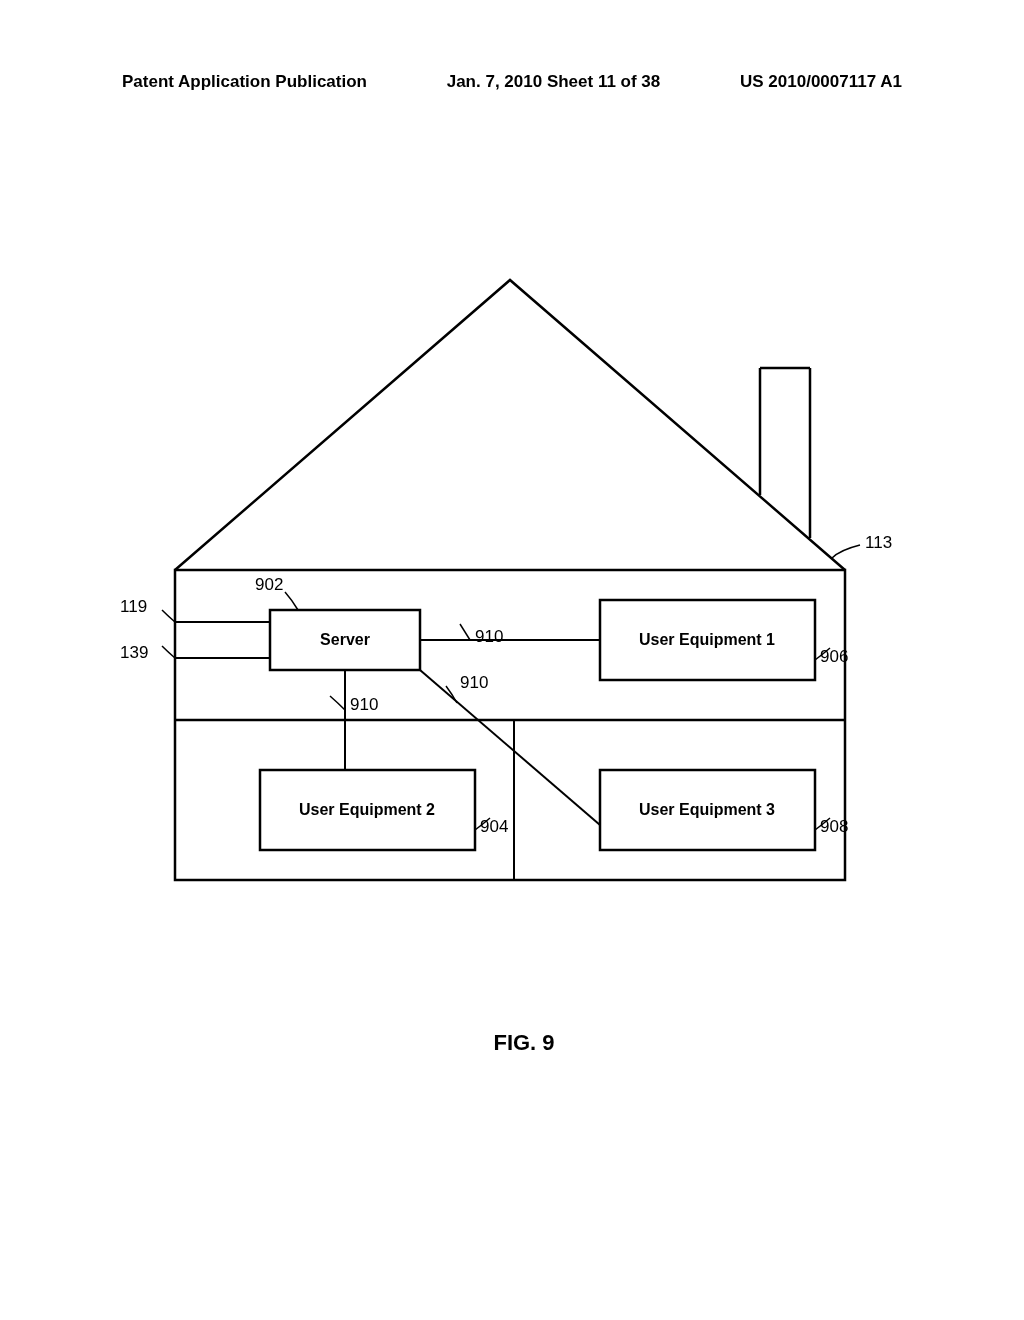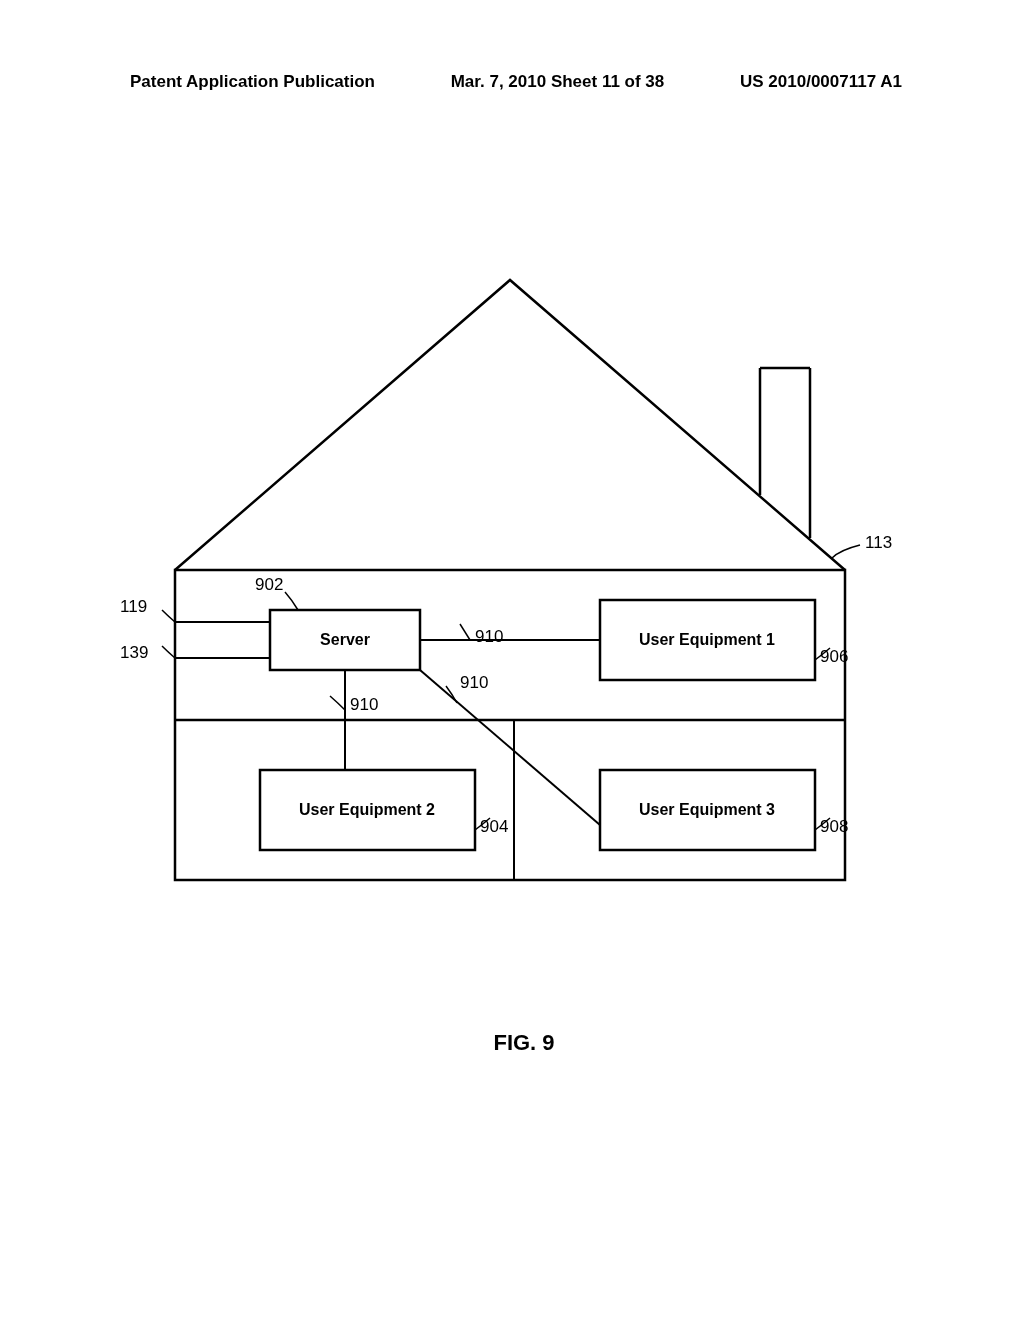--- a/index.html
+++ b/index.html
@@ -6,21 +6,21 @@
     body {
       width: 1024px;
       height: 1320px;
       background: white;
       font-family: Arial, Helvetica, sans-serif;
       position: relative;
     }
     .header {
       position: absolute;
       top: 72px;
-      left: 8px;
+      left: 0;
       right: 0;
       display: flex;
       justify-content: space-between;
       padding: 0 122px 0 122px;
       font-size: 17px;
     }
     .header-left { font-weight: bold; }
     .header-center { font-weight: bold; }
     .header-right { font-weight: bold; }
     .diagram-container {
@@ -49,21 +49,21 @@
       font-weight: bold;
       font-size: 22px;
       padding-left: 24px;
     }
   </style>
 </head>
 <body>
 
 <div class="header">
   <span class="header-left">Patent Application Publication</span>
-  <span class="header-center">Mar. 7, 2010  Sheet 11 of 38</span>
+  <span class="header-center">Jan. 7, 2010  Sheet 11 of 38</span>
   <span class="header-right">US 2010/0007117 A1</span>
 </div>
 
 <div class="diagram-container">
   <svg width="780" height="680" viewBox="0 0 780 680">
 
     <path d="M 55 310 L 390 20 L 725 310" fill="none" stroke="black" stroke-width="2.5"></path>
 
     <rect x="55" y="310" width="670" height="310" fill="none" stroke="black" stroke-width="2.5"></rect>
 

